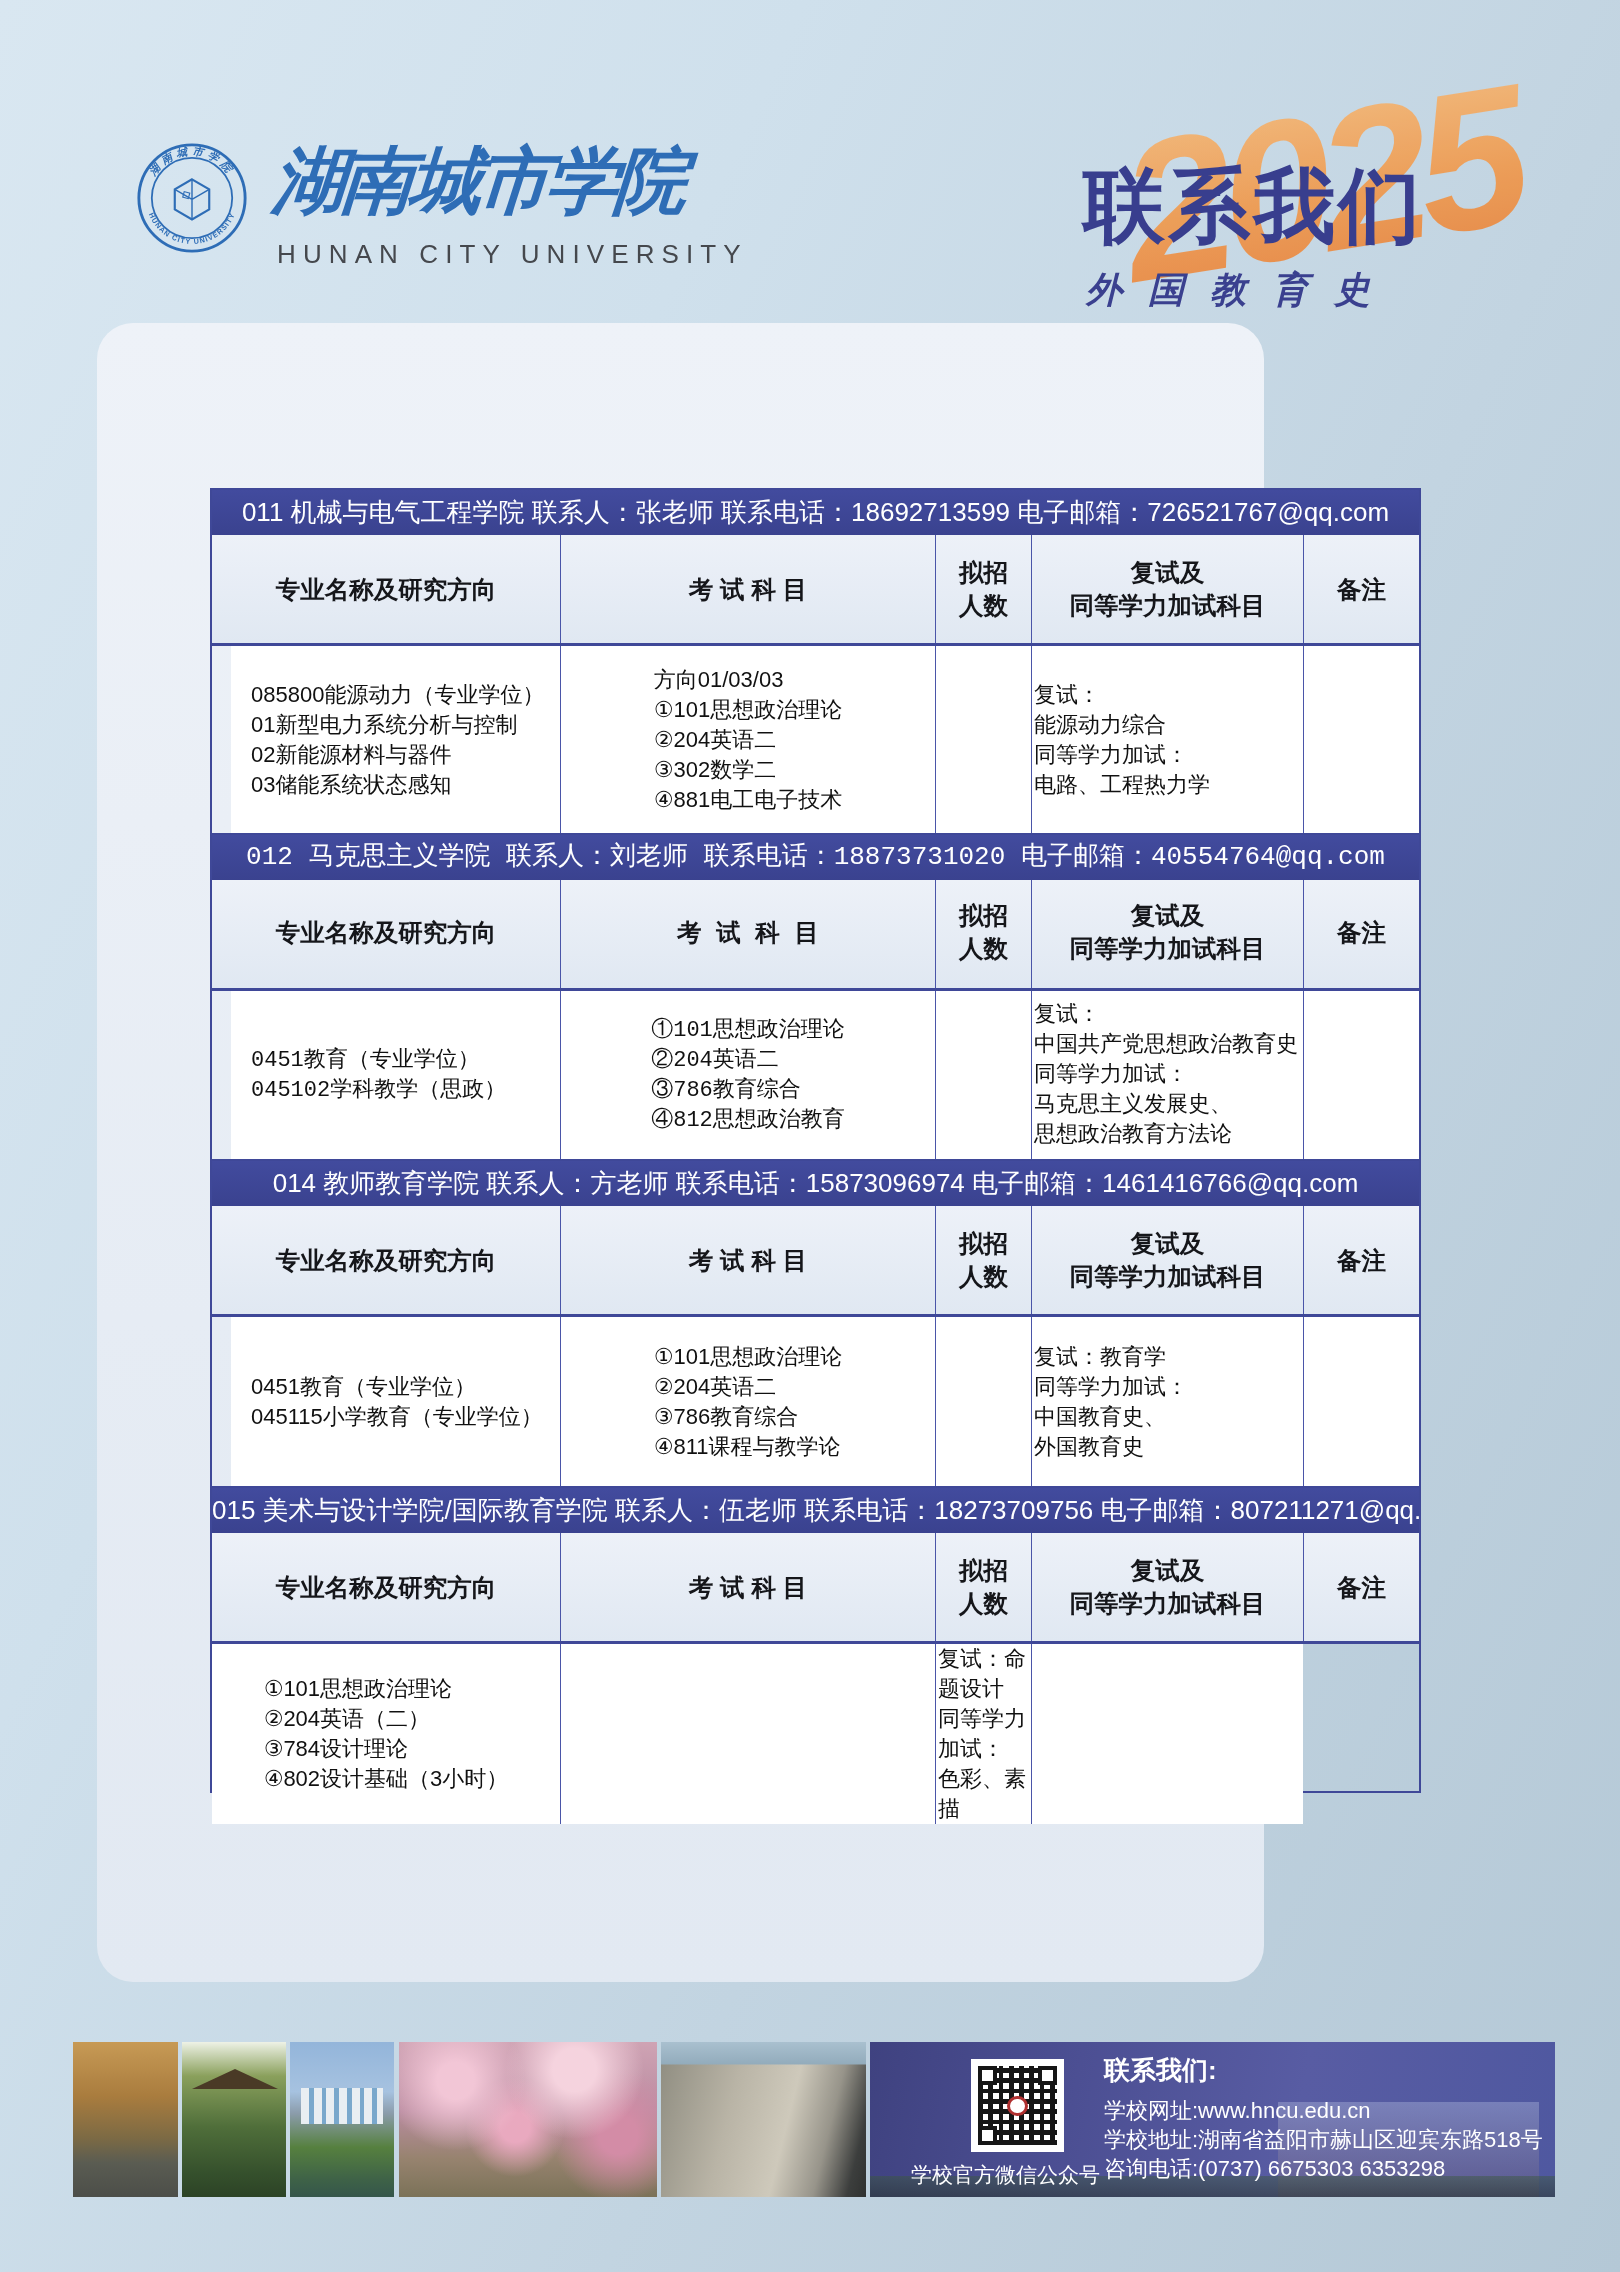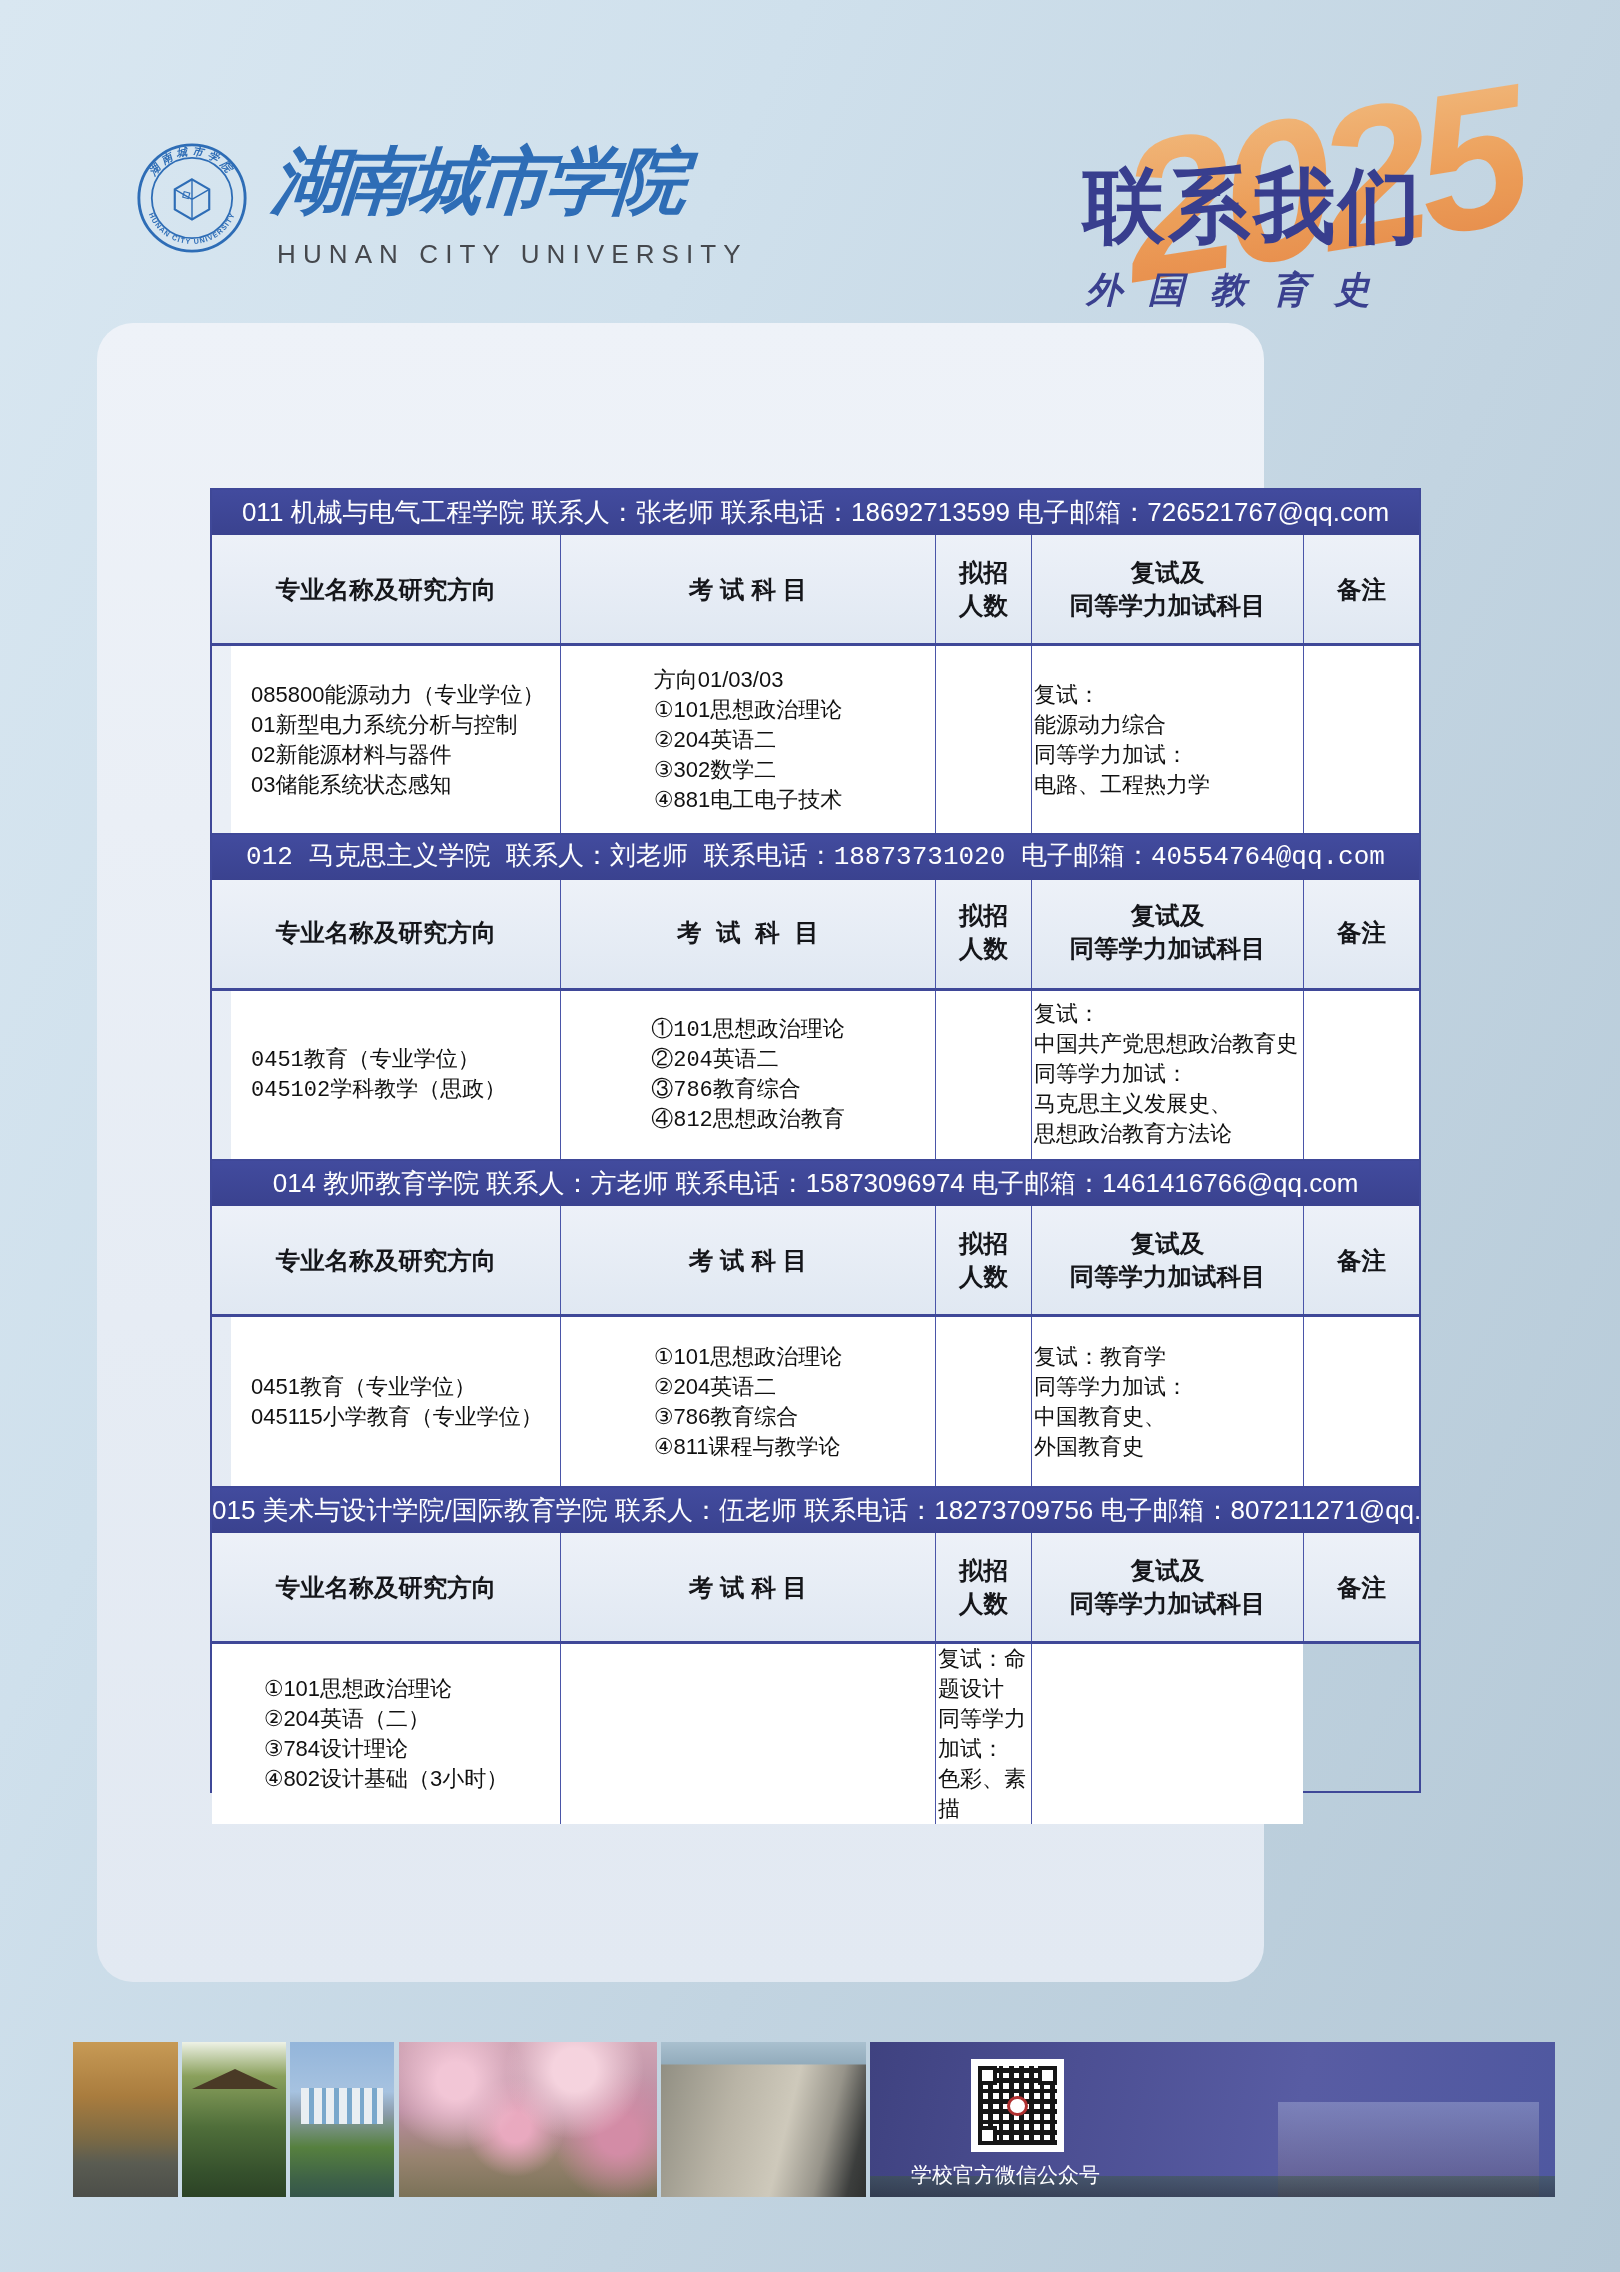--- a/index.html
+++ b/index.html
@@ -249,16 +249,22 @@
     <div class="glow" data-interactable="false"></div>
     <div class="ground" data-interactable="false"></div>
     <div class="qr" data-interactable="false">
       <div class="px" data-interactable="false"></div>
       <div class="f f1" data-interactable="false"></div>
       <div class="f f2" data-interactable="false"></div>
       <div class="f f3" data-interactable="false"></div>
       <div class="dot" data-interactable="false"></div>
     </div>
     <div class="qr-label" data-interactable="false">学校官方微信公众号</div>
+    <div class="cblock" data-interactable="false">
+      <div class="ct" data-interactable="false">联系我们:</div>
+      <div class="cl" data-interactable="false">学校网址:www.hncu.edu.cn</div>
+      <div class="cl" data-interactable="false">学校地址:湖南省益阳市赫山区迎宾东路518号</div>
+      <div class="cl" data-interactable="false">咨询电话:(0737) 6675303  6353298</div>
+    </div>
   </div>
 
 </div>
 
 
 </body></html>

